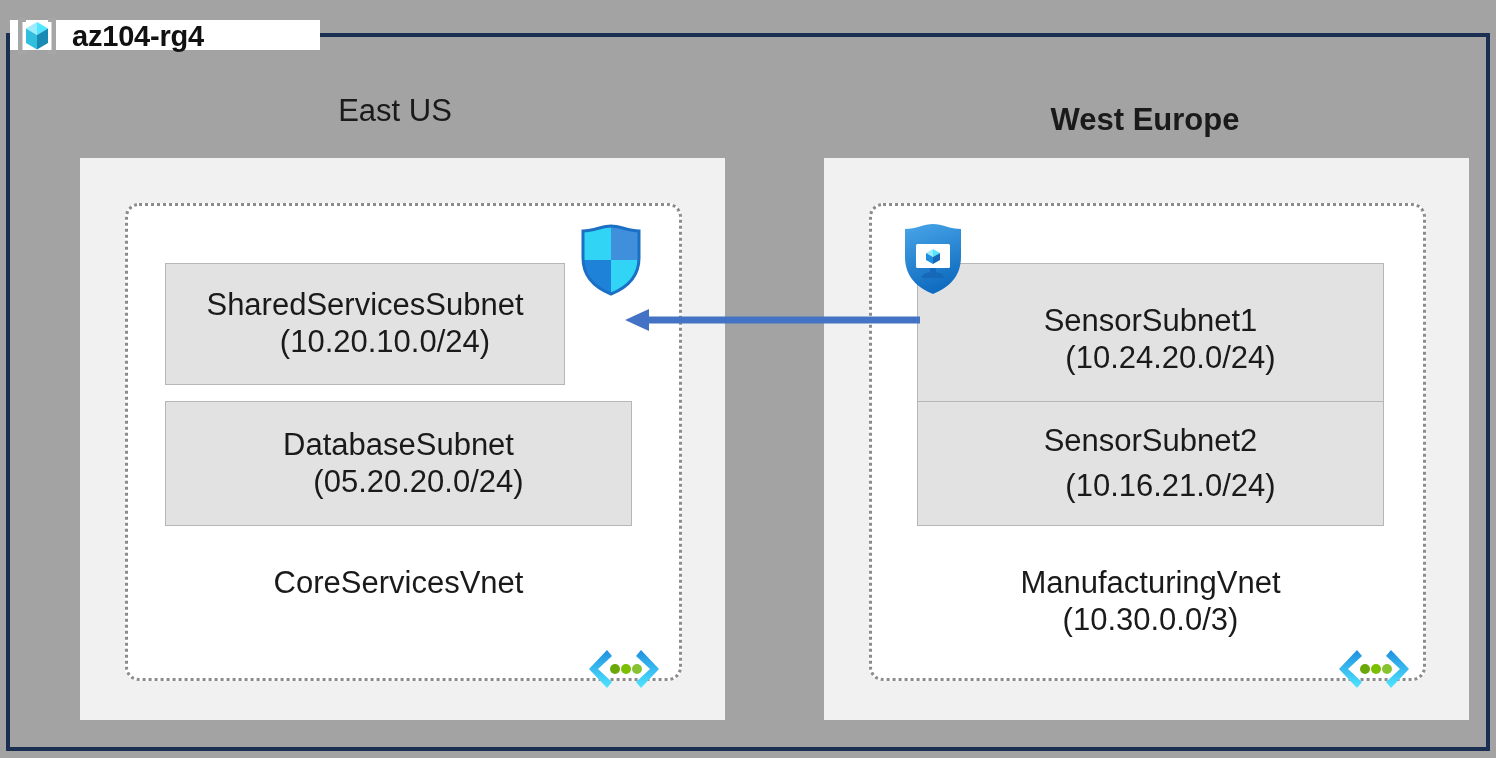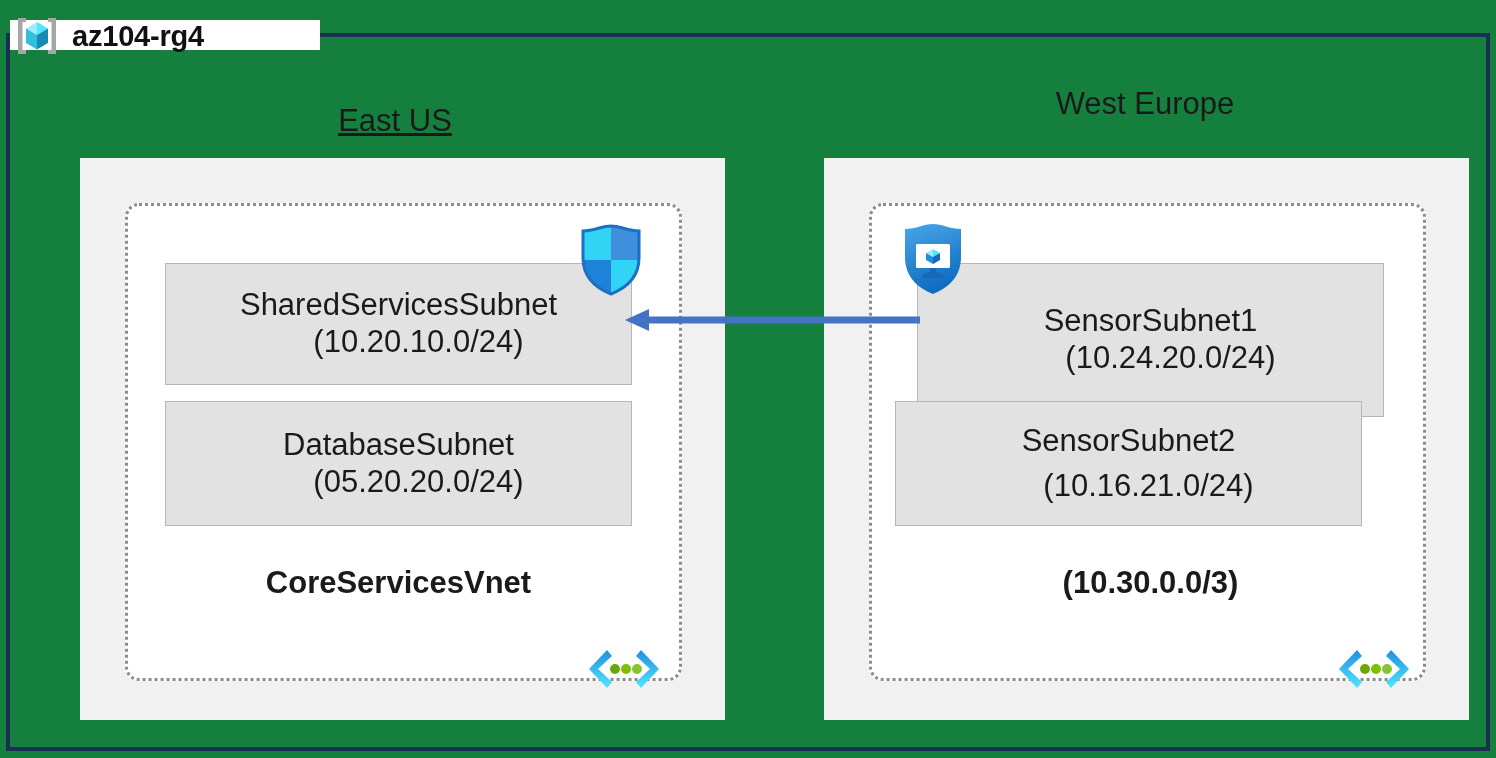--- a/index.html
+++ b/index.html
@@ -8,21 +8,21 @@
     background: #ffffff;
   }
   body {
     font-family: "Liberation Sans", sans-serif;
   }
 
   #canvas {
     position: relative;
     width: 1496px;
     height: 758px;
-    background: #15803d;
+    background: #a3a3a3;
     overflow: hidden;
   }
 
   
   .rg-frame {
     position: absolute;
     left: 6px;
     top: 33px;
     width: 1484px;
     height: 718px;
@@ -58,22 +58,22 @@
   }
 
   
   .region-label {
     position: absolute;
     font-size: 31px;
     color: #1a1a1a;
     text-align: center;
     white-space: nowrap;
   }
-  .region-label.eastus { left: 230px; top: 103px; width: 330px; text-decoration: underline; }
-  .region-label.westeu { left: 980px; top: 86px; width: 330px; }
+  .region-label.eastus { left: 230px; top: 93px; width: 330px; }
+  .region-label.westeu { left: 980px; top: 102px; width: 330px; font-weight: bold; }
 
   
   .region-box {
     position: absolute;
     background: #f1f1f1;
   }
   .region-box.eastus { left: 80px;  top: 158px; width: 645px; height: 562px; }
   .region-box.westeu { left: 824px; top: 158px; width: 645px; height: 562px; }
 
   
@@ -104,32 +104,31 @@
     color: #1a1a1a;
     white-space: nowrap;
   }
   .subnet-cidr {
     font-size: 31px;
     color: #1a1a1a;
     white-space: nowrap;
     margin-left: 40px;
   }
 
-  .sb-shared  { left: 165px; top: 263px; width: 467px; height: 122px; }
+  .sb-shared  { left: 165px; top: 263px; width: 400px; height: 122px; }
   .sb-db      { left: 165px; top: 401px; width: 467px; height: 125px; text-align: right; }
   .sb-sensor1 { left: 917px; top: 263px; width: 467px; height: 154px; }
-  .sb-sensor2 { left: 895px; top: 401px; width: 467px; height: 125px; gap: 8px; }
+  .sb-sensor2 { left: 917px; top: 401px; width: 467px; height: 125px; gap: 8px; }
 
   
   .vnet-caption {
     position: absolute;
     text-align: center;
     line-height: 1.18;
     white-space: nowrap;
-    font-weight: bold;
   }
   .vnet-caption .line {
     font-size: 31px;
     color: #1a1a1a;
     display: block;
   }
   .vc-core { left: 165px; top: 565px; width: 467px; }
   .vc-manu { left: 917px; top: 565px; width: 467px; }
 
   
@@ -240,20 +239,21 @@
     <span class="subnet-name">SensorSubnet1</span>
     <span class="subnet-cidr">(10.24.20.0/24)</span>
   </div>
 
   <div class="subnet-box sb-sensor2">
     <span class="subnet-name">SensorSubnet2</span>
     <span class="subnet-cidr">(10.16.21.0/24)</span>
   </div>
 
   <div class="vnet-caption vc-manu">
+    <span class="line">ManufacturingVnet</span>
     <span class="line">(10.30.0.0/3)</span>
   </div>
 
   <span class="icon-abs icon-shield-nsg">
     <svg viewBox="0 0 68 74" xmlns="http://www.w3.org/2000/svg">
       <defs>
         <linearGradient id="nsgShieldGrad" x1="0" y1="0" x2="0.3" y2="1">
           <stop offset="0%" stop-color="#4aa6e8"></stop>
           <stop offset="100%" stop-color="#0f6cc0"></stop>
         </linearGradient>

